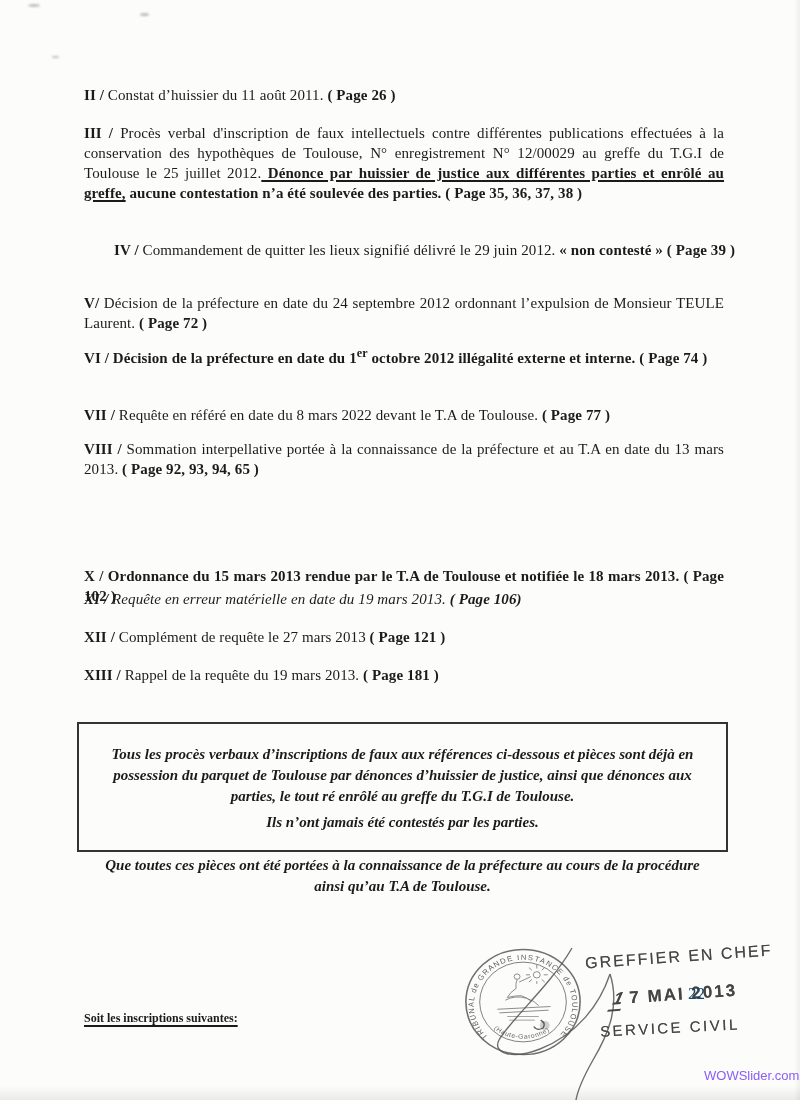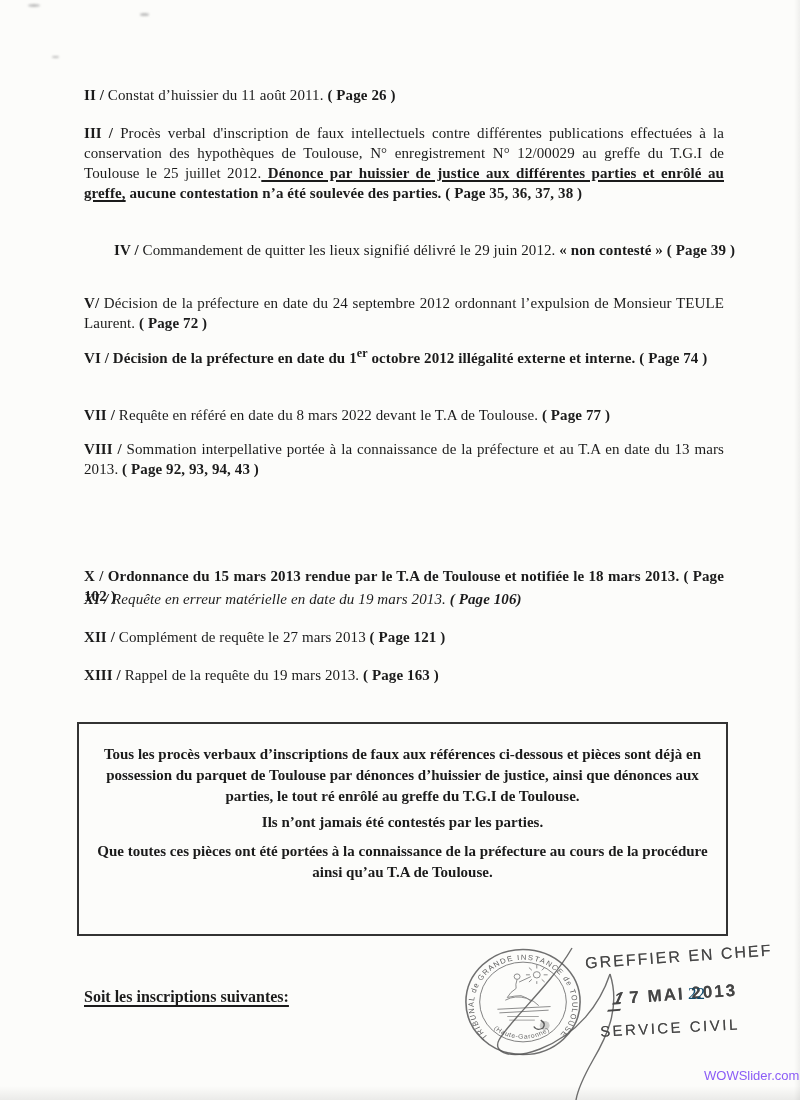--- a/index.html
+++ b/index.html
@@ -22,32 +22,32 @@
     position:absolute;left:84px;width:640px;
     font-size:15px;line-height:20px;letter-spacing:0.1px;
   }
   .just{text-align:justify;}
   .b{font-weight:bold;}
   .bu{font-weight:bold;text-decoration:underline;text-decoration-thickness:2px;text-underline-offset:2px;}
   sup{font-size:12px;line-height:0;font-weight:bold;}
 
   
   .notice-box{
-    position:absolute;left:77px;top:722px;width:651px;height:214px;
+    position:absolute;left:77px;top:722px;width:651px;height:130px;
     border:2px solid #333;background:transparent;
     font-weight:bold;text-align:center;font-size:15px;line-height:21px;
-    padding:20px 18px 0 18px;box-sizing:border-box;
+    padding:20px 18px 0 18px;box-sizing:border-box;font-style:italic;
   }
   .notice-box p{margin:0;}
   .notice-box .gap1{margin-top:5px;}
-  .notice-box .gap2{margin-top:8px;}
+  .notice-box .gap2{margin-top:22px;}
 
   .footer-heading{
-    position:absolute;left:84px;top:972px;
-    font-size:16px;font-weight:bold;
+    position:absolute;left:84px;top:999px;
+    font-size:12px;font-weight:bold;
     text-decoration:underline;text-decoration-thickness:2px;text-underline-offset:3px;
   }
 
   
   .stamp-line{
     position:absolute;
     font-family:"Liberation Sans","DejaVu Sans",sans-serif;
     color:#454545;white-space:nowrap;
     text-shadow:0 0 0.5px rgba(70,70,70,0.7);
   }
@@ -86,30 +86,30 @@
   <p class="item just" style="top:108px;"><span class="b">III /</span><span> Procès verbal d'inscription de faux intellectuels contre différentes publications effectuées à la conservation des hypothèques de Toulouse, N° enregistrement N° 12/00029 au greffe du T.G.I de Toulouse le 25 juillet 2012.</span><span class="bu"> Dénonce par huissier de justice aux différentes parties et enrôlé au greffe,</span><span class="b"> aucune contestation n’a été soulevée des parties. </span><span class="b">( Page 35, 36, 37, 38 )</span></p>
 
   <p class="item" style="top:225px;margin-left:30px;"><span class="b">IV /</span><span> Commandement de quitter les lieux signifié délivré le 29 juin 2012. </span><span class="b">«  non contesté » ( Page 39 )</span></p>
 
   <p class="item just" style="top:278px;"><span class="b">V/</span><span> Décision de la préfecture en date du 24 septembre 2012 ordonnant l’expulsion de Monsieur TEULE Laurent. </span><span class="b">( Page 72 )</span></p>
 
   <p class="item just" style="top:333px;"><span class="b">VI /</span><span class="b"> Décision de la préfecture en date du 1</span><sup>er</sup><span class="b"> octobre 2012 illégalité externe et interne. ( Page 74 )</span></p>
 
   <p class="item" style="top:390px;"><span class="b">VII /</span><span> Requête en référé en date du 8 mars 2022 devant le T.A de Toulouse. </span><span class="b">( Page 77 )</span></p>
 
-  <p class="item just" style="top:424px;"><span class="b">VIII /</span><span> Sommation interpellative portée à la connaissance de la préfecture et au T.A en date du 13 mars 2013. </span><span class="b">( Page 92, 93, 94, 43 )</span></p>
+  <p class="item just" style="top:424px;"><span class="b">VIII /</span><span> Sommation interpellative portée à la connaissance de la préfecture et au T.A en date du 13 mars 2013. </span><span class="b">( Page 92, 93, 94, 65 )</span></p>
 
 
   <p class="item just" style="top:518px;margin-top:48px;"><span class="b">X /</span><span class="b"> Ordonnance du 15 mars 2013 rendue par le T.A de Toulouse et notifiée le 18 mars 2013. ( Page 102 )</span></p>
 
   <p class="item" style="top:574px;font-style:italic;"><span class="b">XI /</span><span> Requête en erreur matérielle en date du 19 mars 2013. </span><span class="b">( Page  106)</span></p>
 
   <p class="item" style="top:612px;"><span class="b">XII /</span><span> Complément de requête le 27 mars 2013 </span><span class="b">( Page 121 )</span></p>
 
-  <p class="item" style="top:650px;"><span class="b">XIII /</span><span> Rappel de la requête du 19 mars 2013. </span><span class="b">( Page 163 )</span></p>
+  <p class="item" style="top:650px;"><span class="b">XIII /</span><span> Rappel de la requête du 19 mars 2013. </span><span class="b">( Page 181 )</span></p>
 
   <div class="notice-box">
     <p>Tous les procès verbaux d’inscriptions de faux aux références ci-dessous et  pièces sont déjà en possession du parquet de Toulouse par dénonces d’huissier de justice, ainsi que dénonces aux parties,  le tout ré enrôlé au greffe du T.G.I de Toulouse.</p>
     <p class="gap1">Ils n’ont jamais été contestés par les parties.</p>
     <p class="gap2">Que toutes ces pièces ont été portées à la connaissance de la préfecture au cours de la procédure ainsi qu’au T.A de Toulouse.</p>
   </div>
 
   <p class="footer-heading">Soit les inscriptions suivantes:</p>
 
   <svg class="seal" width="126" height="116" viewBox="0 0 128 128" preserveAspectRatio="none">

